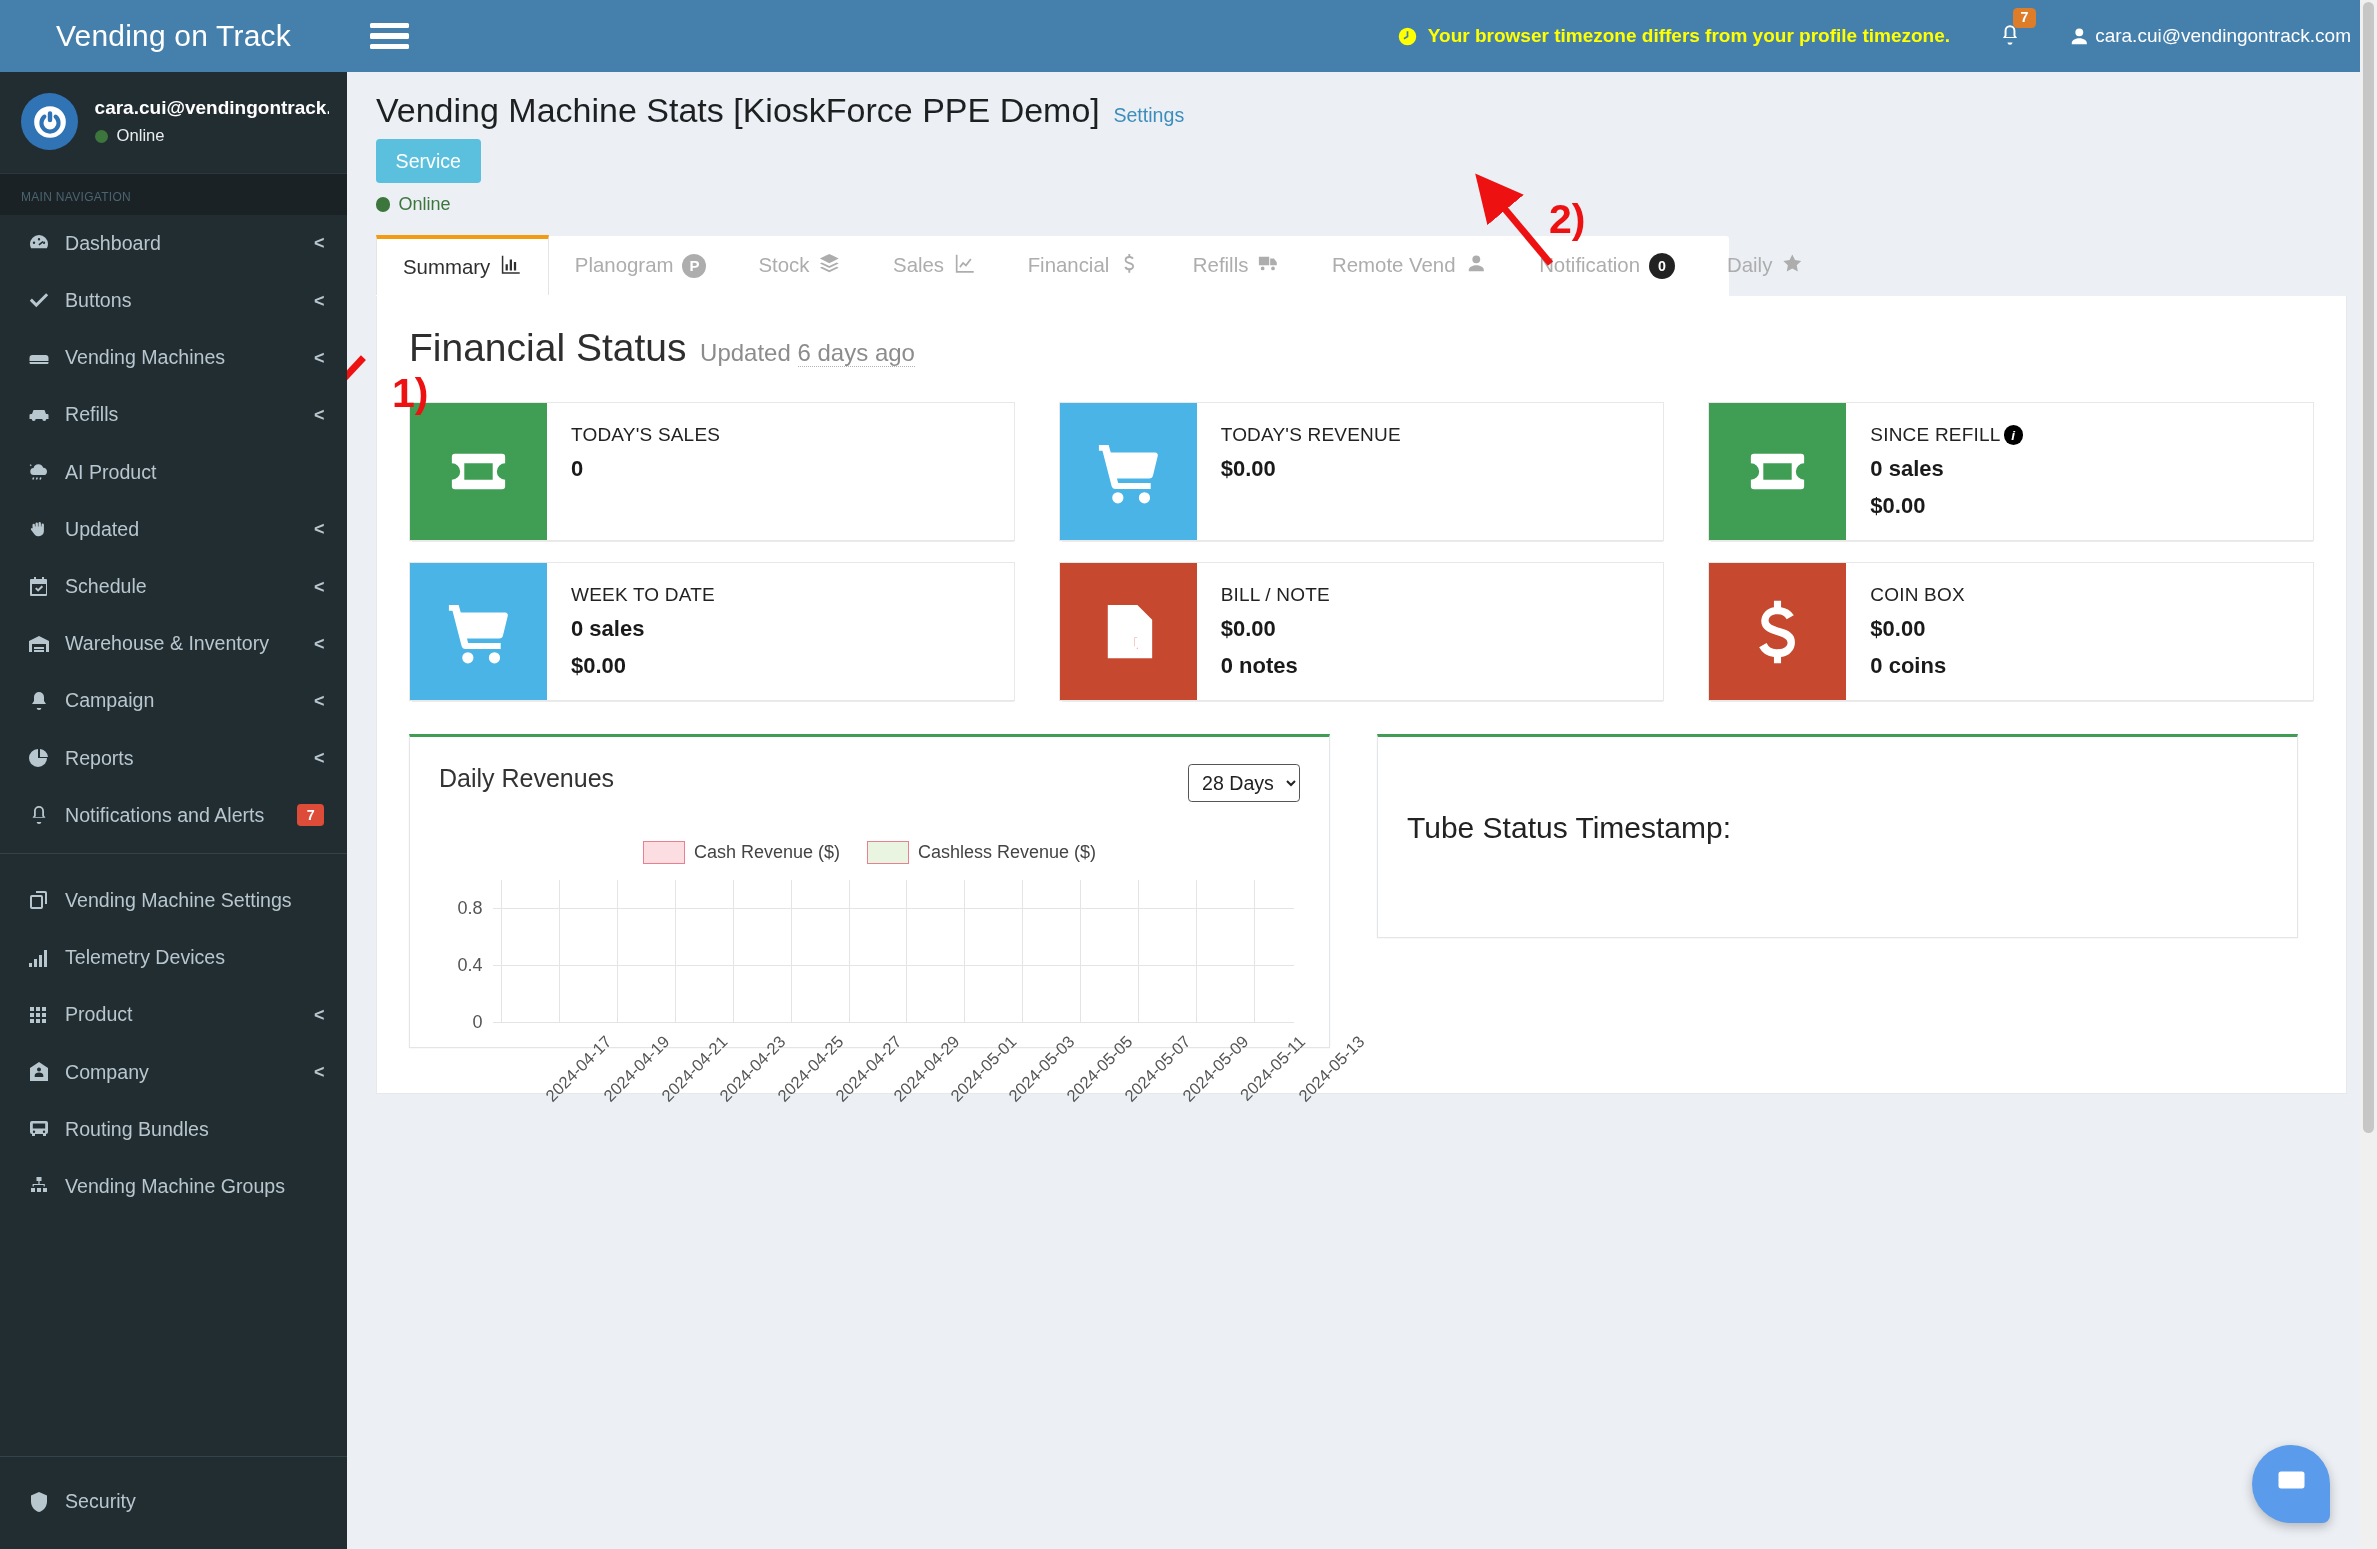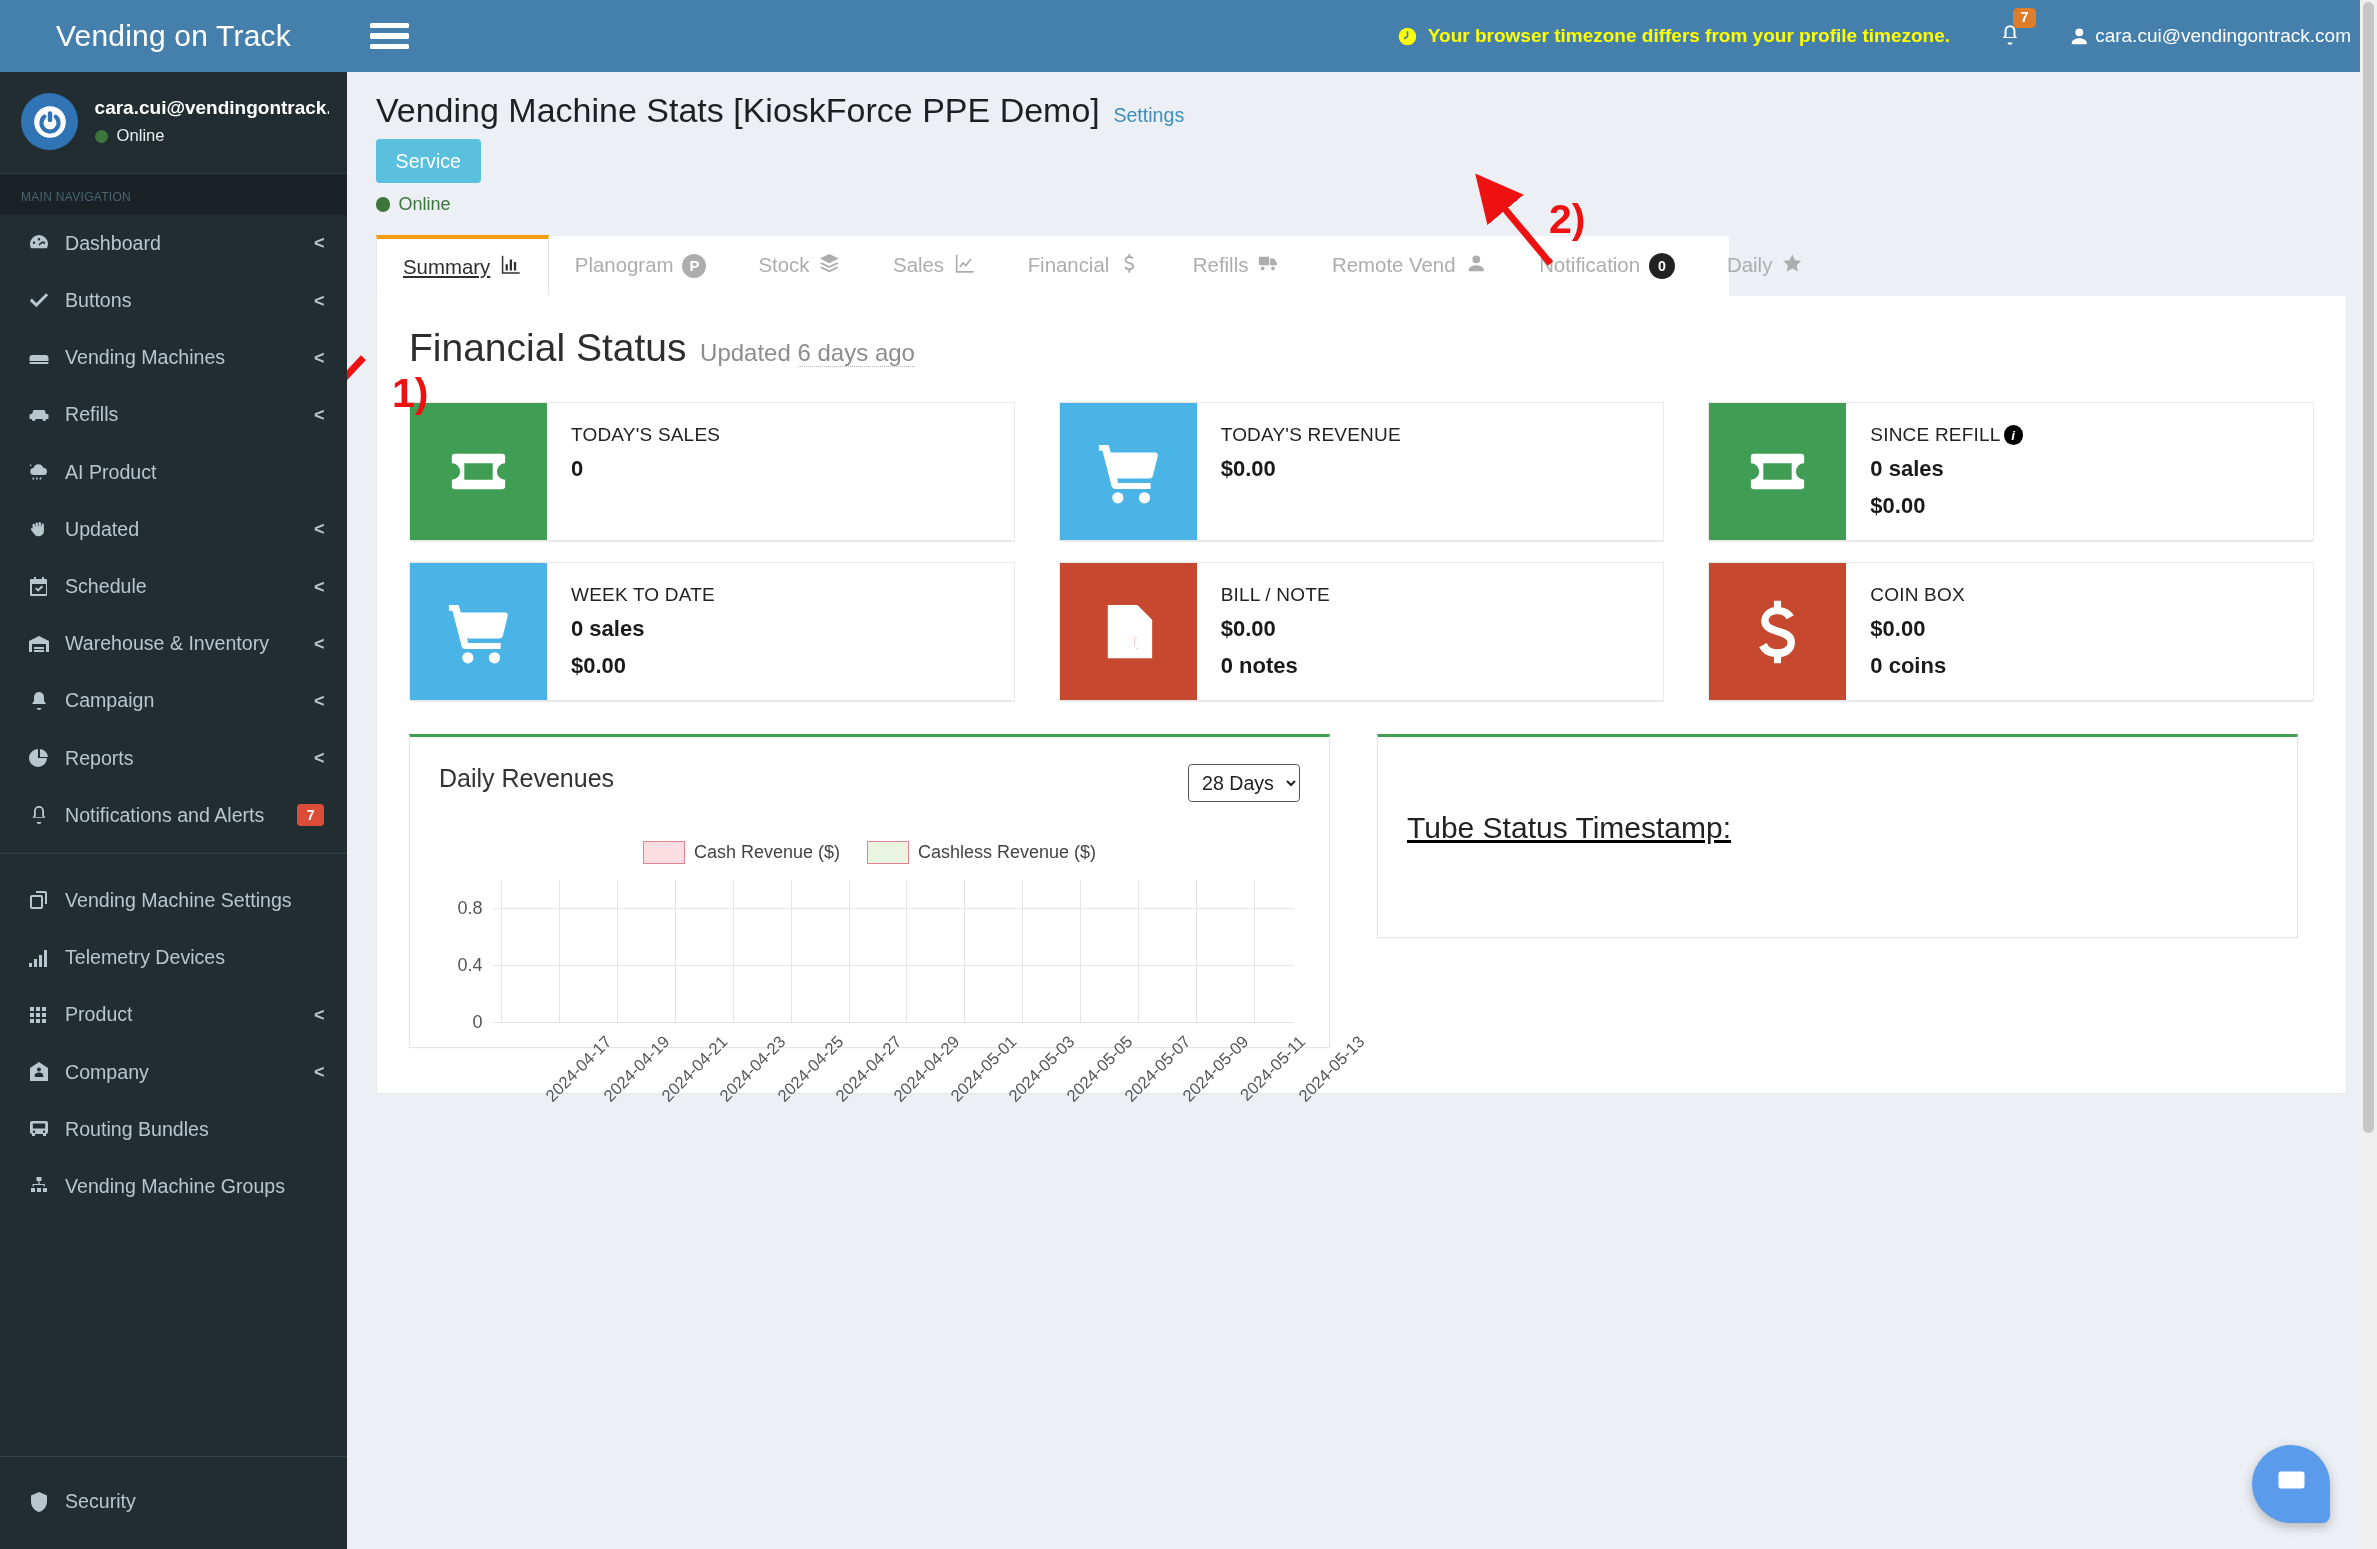--- a/index.html
+++ b/index.html
@@ -142,21 +142,20 @@
     background: transparent; position: relative; white-space: nowrap;
   }
   .tab.active {
     color: #2f2f2f; background: #fff;
     border-top: 4.5px solid #f39c12;
     border-left: 0.8px solid #e2e4e6;
     border-right: 0.8px solid #e2e4e6;
     margin-top: -0.8px;
     font-weight: 400;
     z-index: 2;
-    text-decoration: underline;
   }
   .tab svg { width: 22.6px; height: 22.6px; fill: currentColor; }
   .tab .pill-dark {
     background: #222; color: #fff; border-radius: 50%;
     width: 26px; height: 26px; display:flex; align-items:center; justify-content:center;
     font-size: 14.3px; font-weight: 700;
   }
   .tab .pill-gray {
     background: #adadad; color: #fff; border-radius: 50%;
     width: 24px; height: 24px; display:flex; align-items:center; justify-content:center;
@@ -201,21 +200,21 @@
   }
   .card-val { font-size: 22px; font-weight: 700; color: #1a1a1a; margin-top: 9px; line-height: 1.25; }
 
   
   .boxes-row { display: flex; gap: 47px; margin-top: 33px; }
   .box {
     background: #fff; border: 0.8px solid #e3e6e9; border-top: 3.8px solid #3f9e54;
     box-shadow: 0 0.8px 1.5px rgba(0,0,0,.07);
   }
   .box-chart { width: 921px; padding: 27px 29px 24px 29px; }
-  .box-tube  { width: 921px; padding: 27px 29px; height: 204px; text-decoration: underline; }
+  .box-tube  { width: 921px; padding: 27px 29px; height: 204px; }
   .box-head { display:flex; align-items:flex-start; justify-content:space-between; }
   .box-title { font-size: 25px; color: #333; font-weight: 400; }
   .select-days {
     font-family: "Liberation Sans", sans-serif;
     font-size: 19.6px; padding: 6px 9px; border: 1.5px solid #555;
     border-radius: 3.8px; background: #fff; color: #222; cursor: pointer;
   }
   .tube-title { font-size: 30px; color: #222; font-weight: 400; margin-top: 47px; }
 
   

